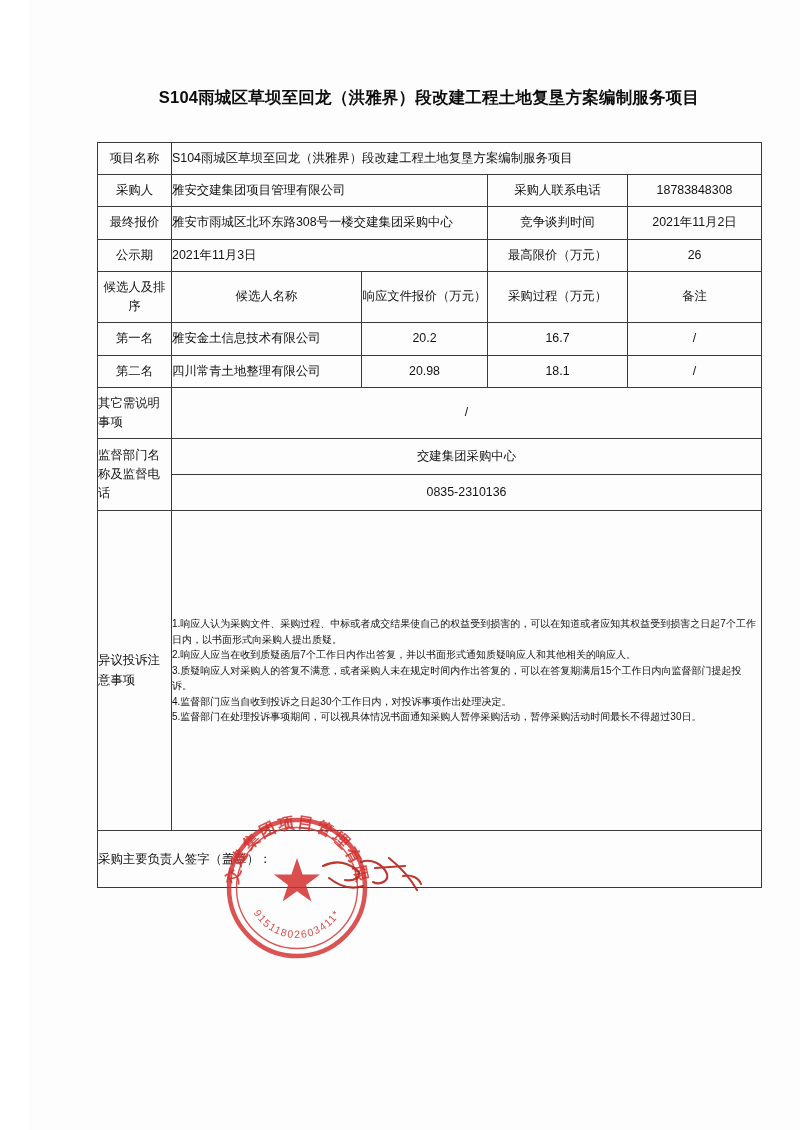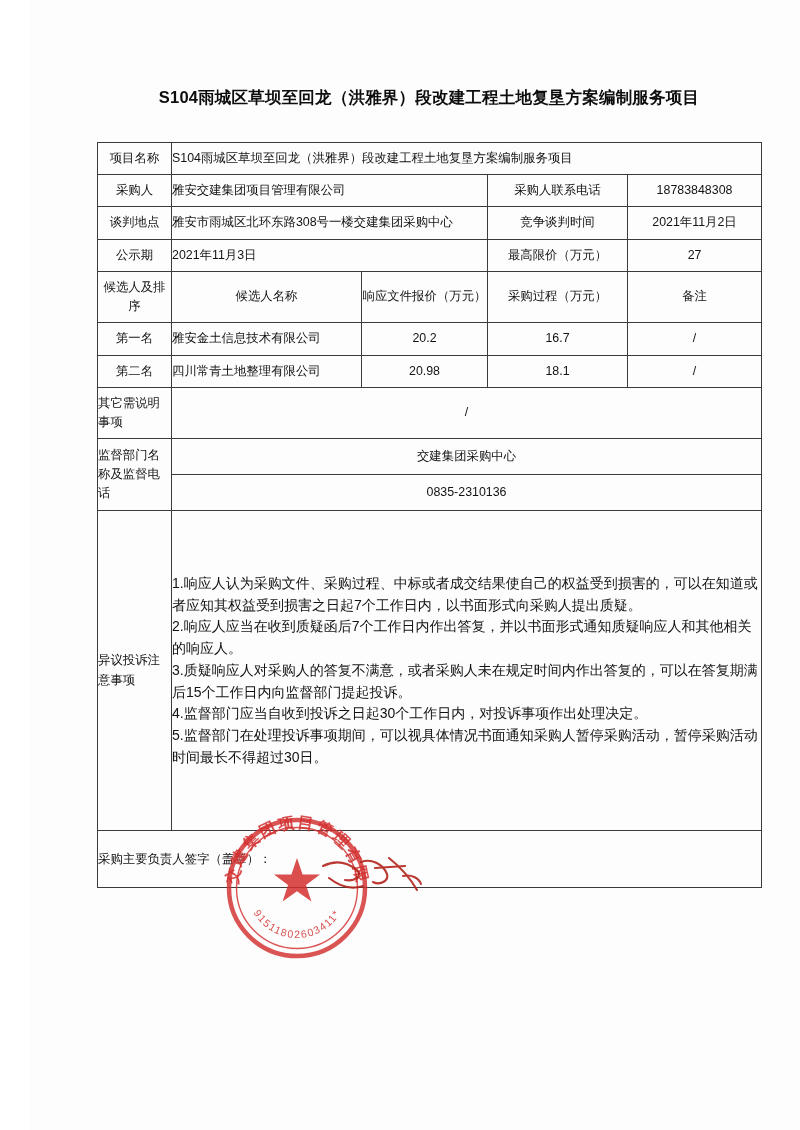--- a/index.html
+++ b/index.html
@@ -55,21 +55,21 @@
   .c-center { text-align: center; }
   .c-left { text-align: left; }
   .tall-label {
     text-align: left;
     line-height: 1.6;
   }
   .notice-cell {
     text-align: left;
     padding: 10px 12px 10px 14px;
     line-height: 1.95;
-    font-size: 14px;
+    font-size: 10px;
     vertical-align: middle;
   }
   .notice-cell p {
     margin: 0;
   }
   .sign-cell {
     height: 44px;
     text-align: right;
     padding-left: 10px;
   }
@@ -125,31 +125,31 @@
       </tr>
 
       <tr>
         <td class="c-center">采购人</td>
         <td class="c-left" colspan="2">雅安交建集团项目管理有限公司</td>
         <td class="c-center">采购人联系电话</td>
         <td class="c-center">18783848308</td>
       </tr>
 
       <tr>
-        <td class="c-center">谈判地点</td>
+        <td class="c-center">最终报价</td>
         <td class="c-left" colspan="2">雅安市雨城区北环东路308号一楼交建集团采购中心</td>
         <td class="c-center">竞争谈判时间</td>
         <td class="c-center">2021年11月2日</td>
       </tr>
 
       <tr>
         <td class="c-center">公示期</td>
         <td class="c-left" colspan="2">2021年11月3日</td>
         <td class="c-center">最高限价（万元）</td>
-        <td class="c-center">27</td>
+        <td class="c-center">26</td>
       </tr>
 
       <tr>
         <td class="c-center">候选人及排序</td>
         <td class="c-center">候选人名称</td>
         <td class="c-center">响应文件报价（万元）</td>
         <td class="c-center">采购过程（万元）</td>
         <td class="c-center">备注</td>
       </tr>
 

